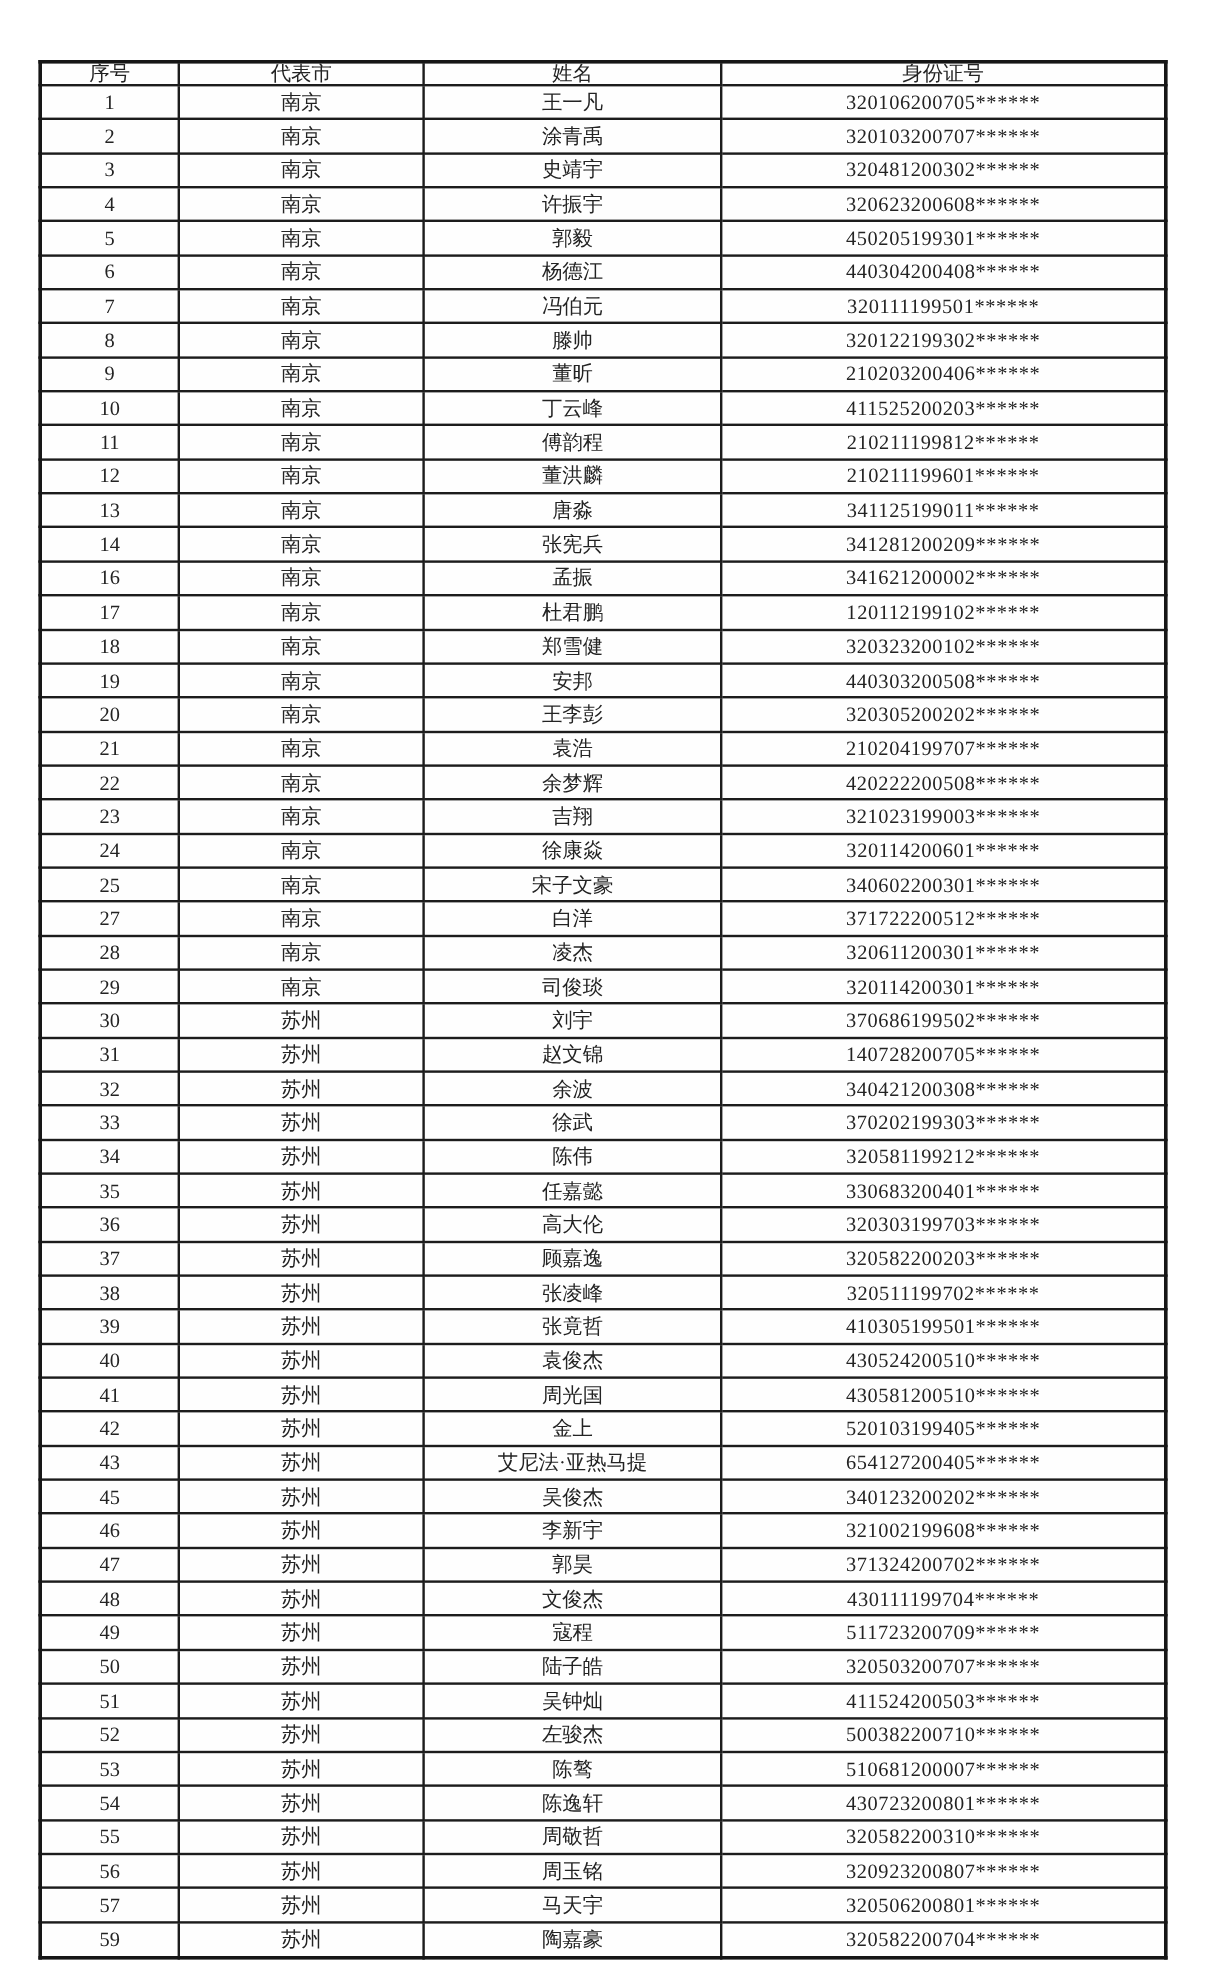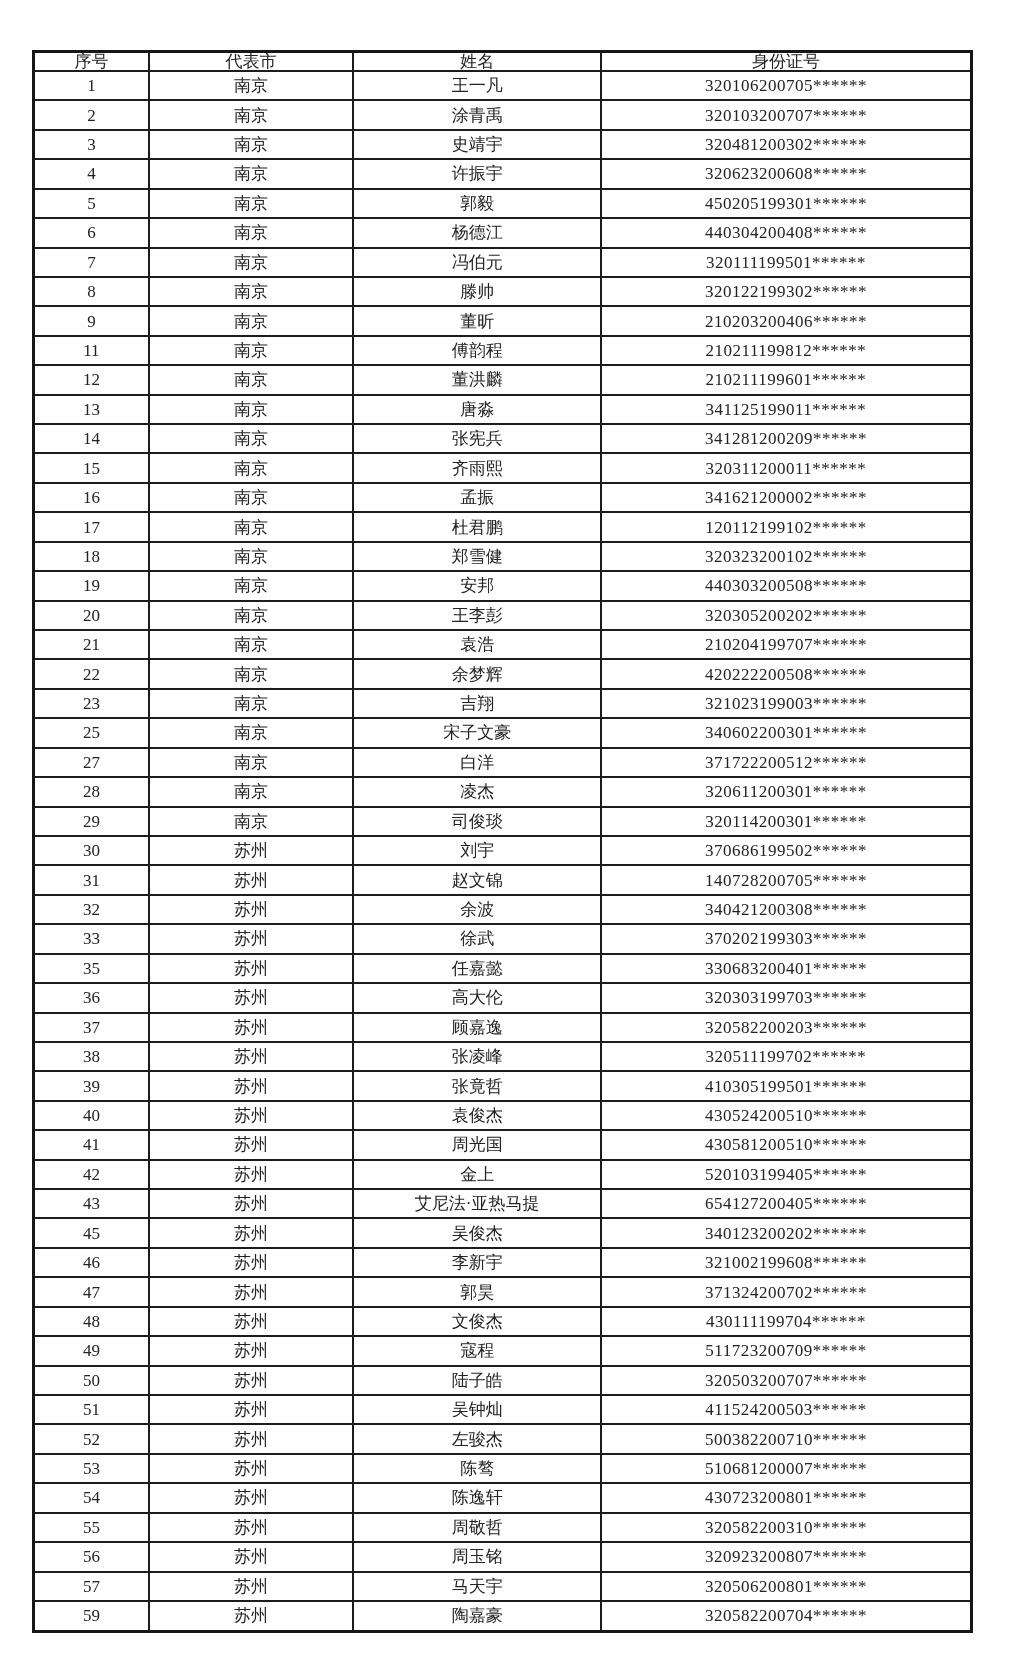--- a/index.html
+++ b/index.html
@@ -121,20 +121,26 @@
           <td>滕帅</td>
           <td class="id-cell">320122199302******</td>
         </tr>
         <tr>
           <td>9</td>
           <td>南京</td>
           <td>董昕</td>
           <td class="id-cell">210203200406******</td>
         </tr>
         <tr>
+          <td>10</td>
+          <td>南京</td>
+          <td>丁云峰</td>
+          <td class="id-cell">411525200203******</td>
+        </tr>
+        <tr>
           <td>11</td>
           <td>南京</td>
           <td>傅韵程</td>
           <td class="id-cell">210211199812******</td>
         </tr>
         <tr>
           <td>12</td>
           <td>南京</td>
           <td>董洪麟</td>
           <td class="id-cell">210211199601******</td>
@@ -145,26 +151,20 @@
           <td>唐淼</td>
           <td class="id-cell">341125199011******</td>
         </tr>
         <tr>
           <td>14</td>
           <td>南京</td>
           <td>张宪兵</td>
           <td class="id-cell">341281200209******</td>
         </tr>
         <tr>
-          <td>15</td>
-          <td>南京</td>
-          <td>齐雨熙</td>
-          <td class="id-cell">320311200011******</td>
-        </tr>
-        <tr>
           <td>16</td>
           <td>南京</td>
           <td>孟振</td>
           <td class="id-cell">341621200002******</td>
         </tr>
         <tr>
           <td>17</td>
           <td>南京</td>
           <td>杜君鹏</td>
           <td class="id-cell">120112199102******</td>
@@ -199,20 +199,26 @@
           <td>余梦辉</td>
           <td class="id-cell">420222200508******</td>
         </tr>
         <tr>
           <td>23</td>
           <td>南京</td>
           <td>吉翔</td>
           <td class="id-cell">321023199003******</td>
         </tr>
         <tr>
+          <td>24</td>
+          <td>南京</td>
+          <td>徐康焱</td>
+          <td class="id-cell">320114200601******</td>
+        </tr>
+        <tr>
           <td>25</td>
           <td>南京</td>
           <td>宋子文豪</td>
           <td class="id-cell">340602200301******</td>
         </tr>
         <tr>
           <td>27</td>
           <td>南京</td>
           <td>白洋</td>
           <td class="id-cell">371722200512******</td>
@@ -245,20 +251,26 @@
           <td>32</td>
           <td>苏州</td>
           <td>余波</td>
           <td class="id-cell">340421200308******</td>
         </tr>
         <tr>
           <td>33</td>
           <td>苏州</td>
           <td>徐武</td>
           <td class="id-cell">370202199303******</td>
+        </tr>
+        <tr>
+          <td>34</td>
+          <td>苏州</td>
+          <td>陈伟</td>
+          <td class="id-cell">320581199212******</td>
         </tr>
         <tr>
           <td>35</td>
           <td>苏州</td>
           <td>任嘉懿</td>
           <td class="id-cell">330683200401******</td>
         </tr>
         <tr>
           <td>36</td>
           <td>苏州</td>

